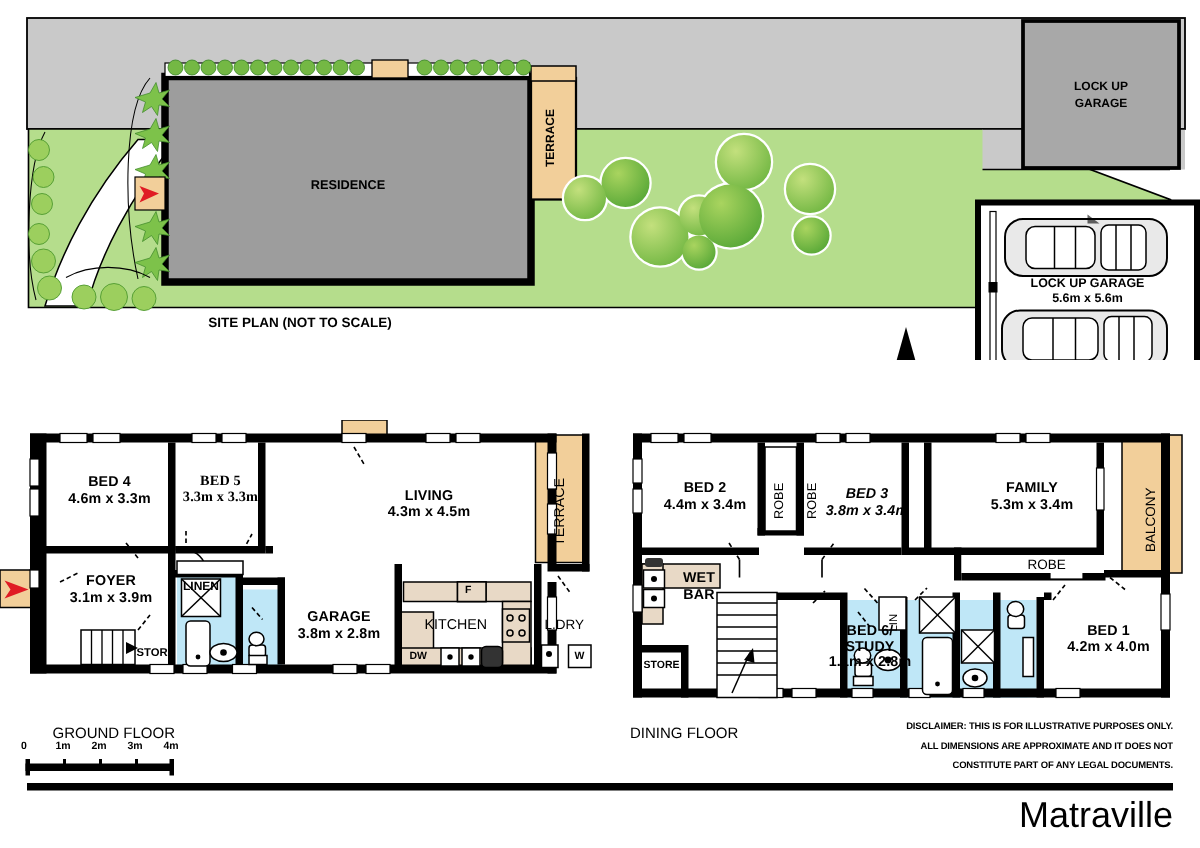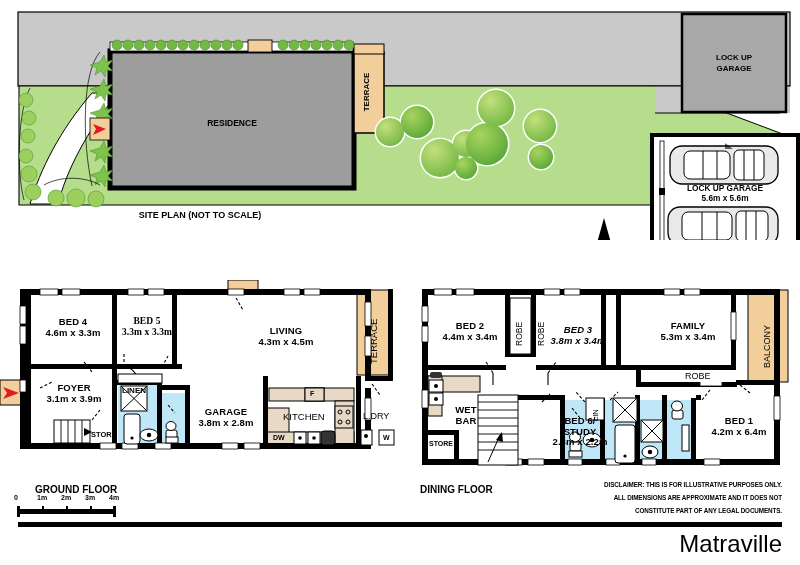--- a/index.html
+++ b/index.html
@@ -19,21 +19,21 @@
 
   
   #siteplan{position:absolute;left:0;top:0;width:800px;height:240px;}
 
   
   #footerbar{position:absolute;left:18px;top:522px;width:764px;height:5px;background:#000;}
   #addr{position:absolute;left:18px;top:530px;font-size:24px;}
   #suburb{position:absolute;right:18px;top:530px;font-size:24px;}
   .discl{position:absolute;right:18px;font-size:6.3px;font-weight:bold;
          text-align:right;letter-spacing:-0.1px;white-space:nowrap;}
-  .floorlbl{position:absolute;font-size:10px;font-weight:bold;}
+  .floorlbl{position:absolute;font-size:10px;font-weight:normal;}
   .scaletxt{position:absolute;font-size:7px;font-weight:bold;}
 </style>
 </head>
 <body>
 
 <div id="stage">
 
   <div id="siteplan">
     <svg width="800" height="240" viewBox="0 0 800 240">
       <defs>
@@ -495,28 +495,28 @@
     <div class="room" style="left:132px;top:44px;width:72px;font-style:italic;">
       <span class="nm">BED 3</span>
       <span class="dim">3.8m x 3.4m</span>
     </div>
     <div class="room" style="left:232px;top:40px;width:92px;">
       <span class="nm">FAMILY</span>
       <span class="dim">5.3m x 3.4m</span>
     </div>
     <div class="room" style="left:292px;top:135px;width:74px;">
       <span class="nm">BED 1</span>
-      <span class="dim">4.2m x 6.4m</span>
+      <span class="dim">4.2m x 4.0m</span>
     </div>
     <div class="room" style="left:92px;top:136px;width:60px;line-height:10.5px;margin-left:48px;">
       <span class="nm">BED 6/</span>
       <span class="nm">STUDY</span>
-      <span class="dim">2.8m x 2.2m</span>
-    </div>
-    <div class="room" style="left:32px;top:124px;width:48px;line-height:11px;">
+      <span class="dim">1.1m x 2.8m</span>
+    </div>
+    <div class="room" style="left:32px;top:100px;width:48px;line-height:11px;">
       <span class="nm">WET</span>
       <span class="nm">BAR</span>
     </div>
     <div class="lbl vert" style="left:352px;top:26px;height:62px;font-size:9px;">BALCONY</div>
     <div class="lbl vert" style="left:104px;top:22px;height:44px;font-size:8.5px;">ROBE</div>
     <div class="lbl vert" style="left:126px;top:22px;height:44px;font-size:8.5px;">ROBE</div>
     <div class="lbl" style="left:275px;top:91px;font-size:9px;">ROBE</div>
     <div class="lbl vert" style="left:181px;top:119px;height:22px;font-size:7.5px;">LIN</div>
     <div class="tiny" style="left:19px;top:160px;font-size:7px;">STORE</div>
   </div>

